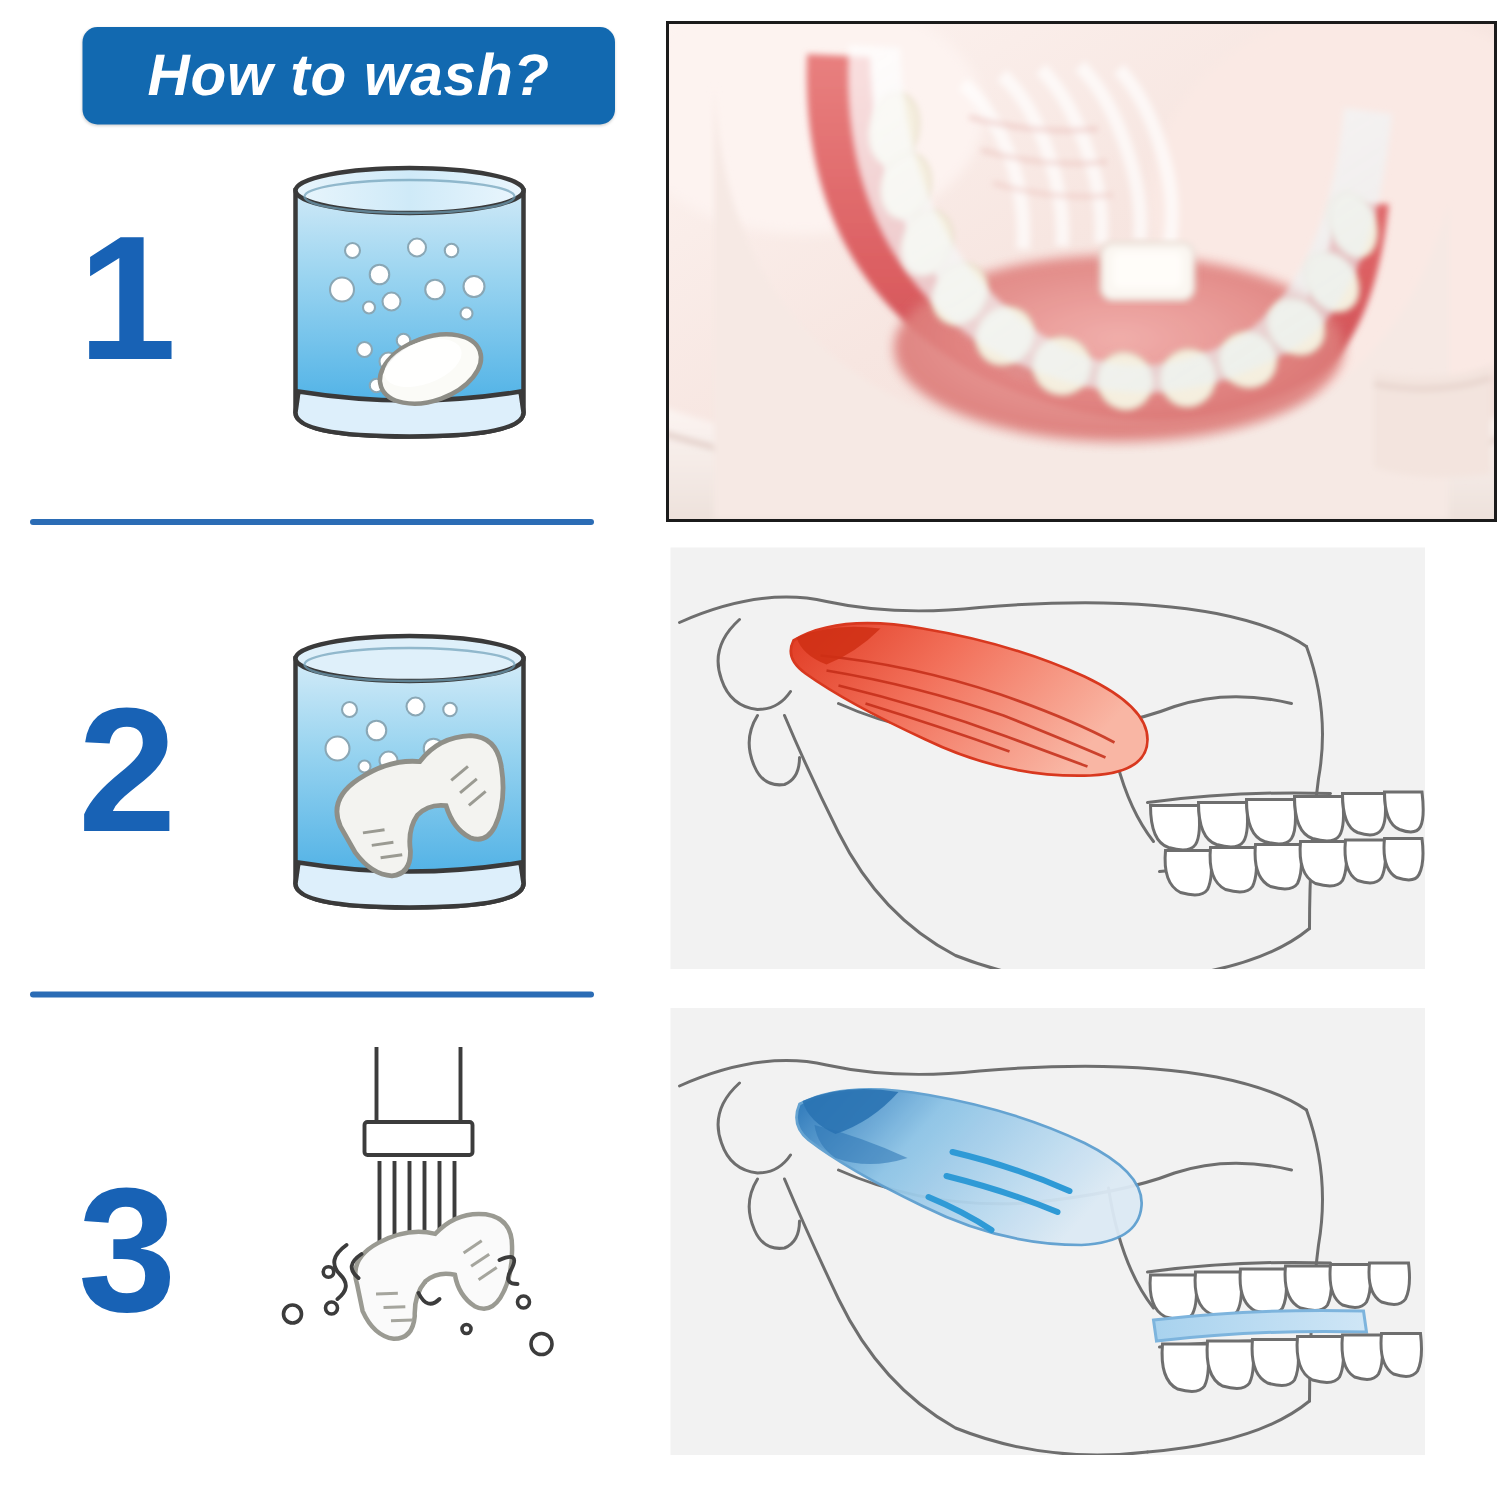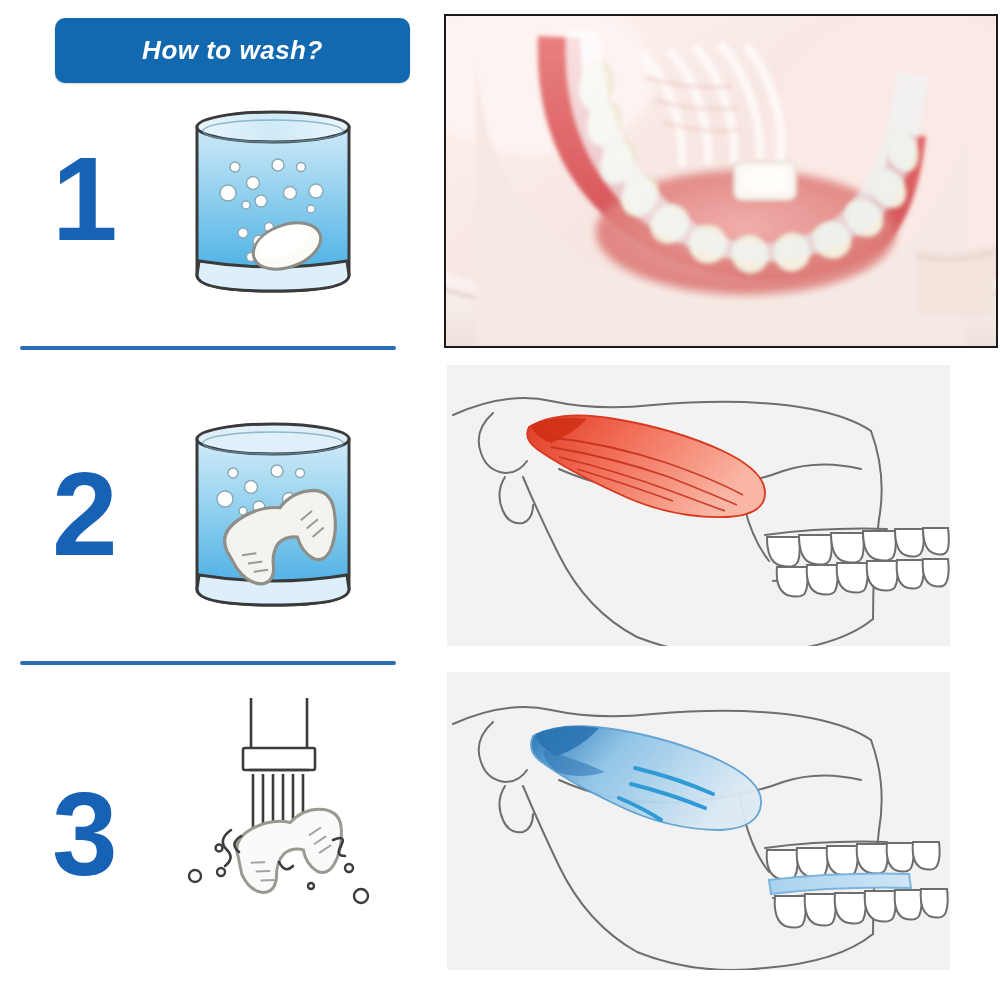--- a/index.html
+++ b/index.html
@@ -13,21 +13,21 @@
   
   .left-col{position:absolute;left:0;top:0;width:440px;height:1000px;background:#fff;}
 
   .banner{
     position:absolute;left:55px;top:18px;width:355px;height:65px;
     background:#1269b0;border-radius:10px;
     display:flex;align-items:center;justify-content:center;
     box-shadow:0 1px 2px rgba(0,0,0,.18);
   }
   .banner-text{
-    color:#ffffff;font-style:italic;font-weight:bold;font-size:26px;
+    color:#ffffff;font-style:italic;font-weight:bold;font-size:39px;
     letter-spacing:.5px;white-space:nowrap;
   }
 
   .divider{
     position:absolute;left:20px;width:376px;height:4px;
     background:#2b6cb5;border-radius:2px;
   }
   .divider.d1{top:346px;}
   .divider.d2{top:661px;}
 

